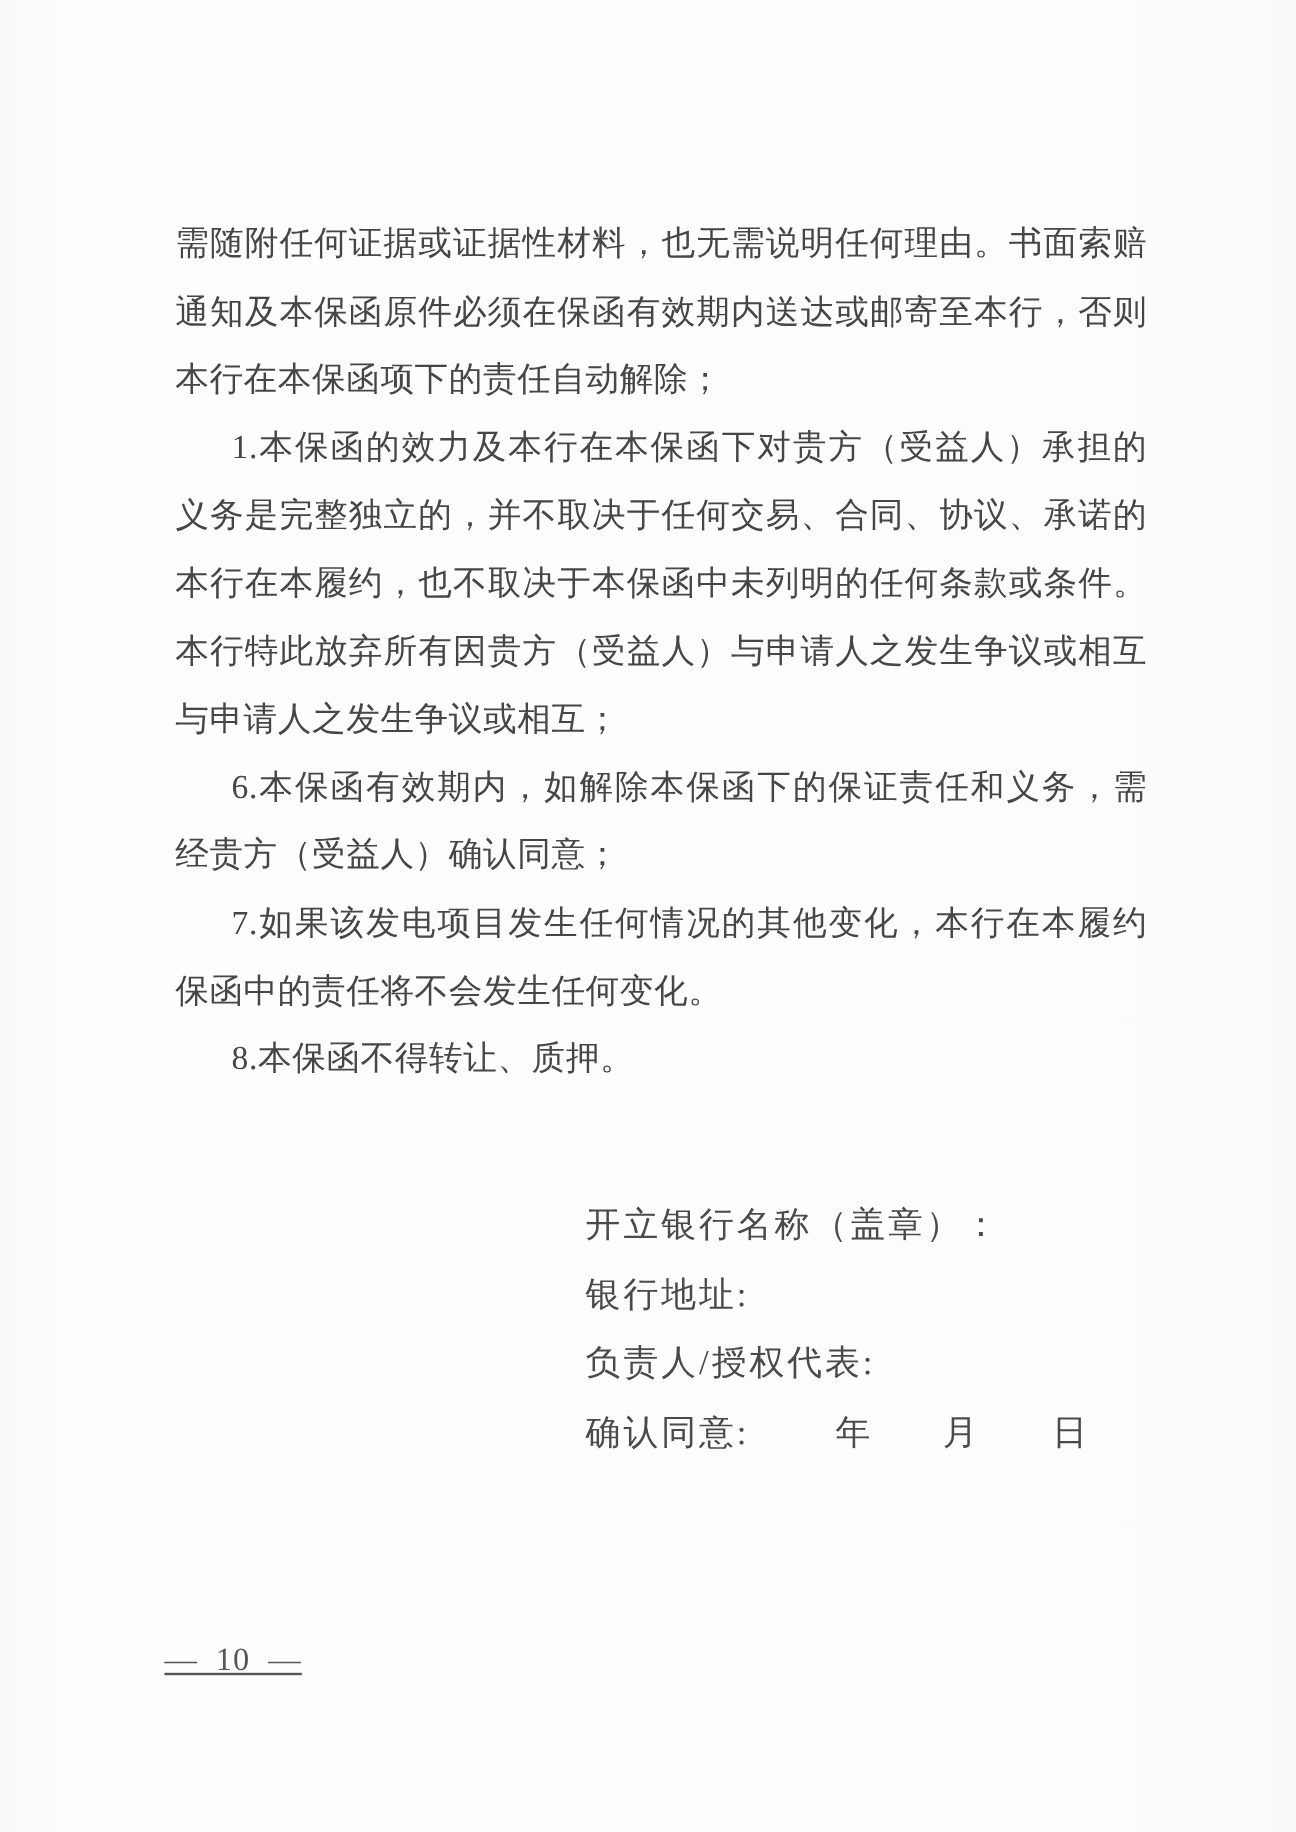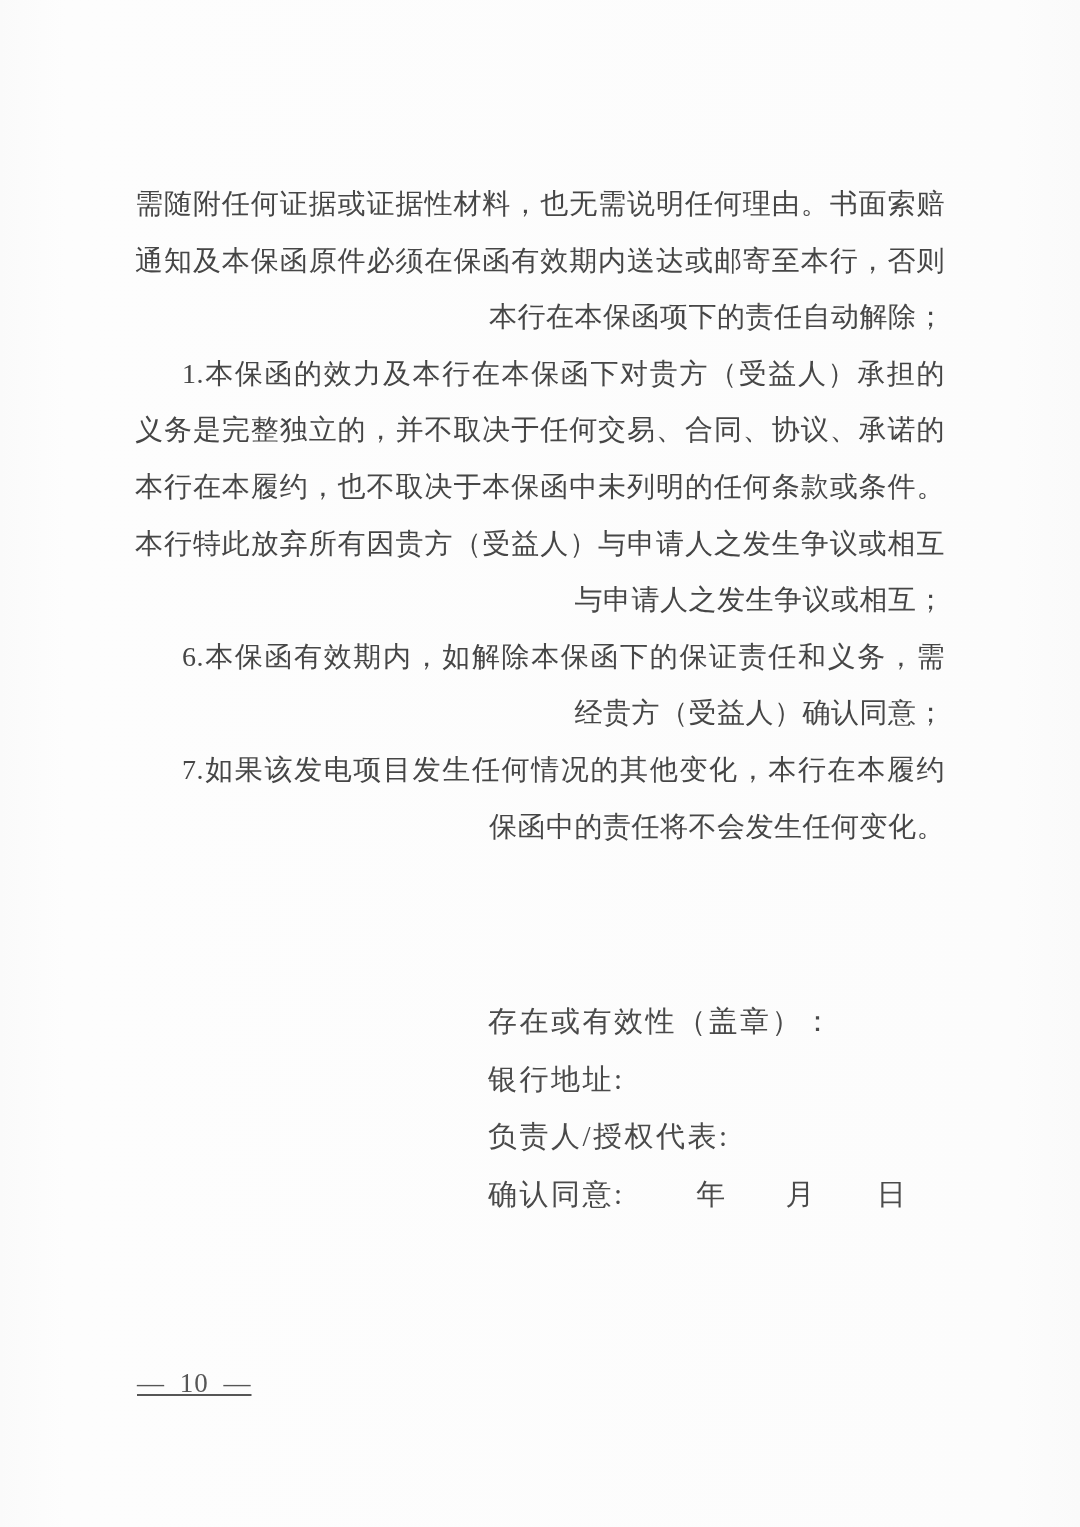--- a/index.html
+++ b/index.html
@@ -11,32 +11,32 @@
   .page {
     position:relative;
     width:1080px; height:1527px;
     background:linear-gradient(90deg,#fafafa 0%, #fdfdfd 6%, #fcfcfc 94%, #fafafa 100%);
     color:#464646;
     overflow:hidden;
   }
   
   .body-text {
     position:absolute;
-    left:135px; top:176px;
+    left:146px; top:176px;
     width:810px;
     font-size:28px;
     color:#464646;
   }
   .line {
     width:810px;
     height:56.6px;
     line-height:56.6px;
     letter-spacing:0.5px;
     white-space:nowrap;
-    text-align:right;
+    text-align:left;
   }
   .line.just {
     white-space:normal;
     text-align:justify;
     text-align-last:justify;
     text-justify:inter-character;
   }
   .line.indent { padding-left:47px; }
   
   .sign-block {
@@ -79,24 +79,25 @@
     <div class="line">本行在本保函项下的责任自动解除；</div>
     <div class="line just indent">1.本保函的效力及本行在本保函下对贵方（受益人）承担的</div>
     <div class="line just">义务是完整独立的，并不取决于任何交易、合同、协议、承诺的</div>
     <div class="line just">本行在本履约，也不取决于本保函中未列明的任何条款或条件。</div>
     <div class="line just">本行特此放弃所有因贵方（受益人）与申请人之发生争议或相互</div>
     <div class="line">与申请人之发生争议或相互；</div>
     <div class="line just indent">6.本保函有效期内，如解除本保函下的保证责任和义务，需</div>
     <div class="line">经贵方（受益人）确认同意；</div>
     <div class="line just indent">7.如果该发电项目发生任何情况的其他变化，本行在本履约</div>
     <div class="line">保函中的责任将不会发生任何变化。</div>
+    <div class="line indent">8.本保函不得转让、质押。</div>
   </div>
 
   <div class="sign-block">
-    <div class="sign-line">存在或有效性（盖章）：</div>
+    <div class="sign-line">开立银行名称（盖章）：</div>
     <div class="sign-line">银行地址:</div>
     <div class="sign-line">负责人/授权代表:</div>
     <div class="sign-line date-line">
       <span>确认同意:</span>
       <span class="gap-year">年</span>
       <span class="gap-month">月</span>
       <span class="gap-day">日</span>
     </div>
   </div>
 

